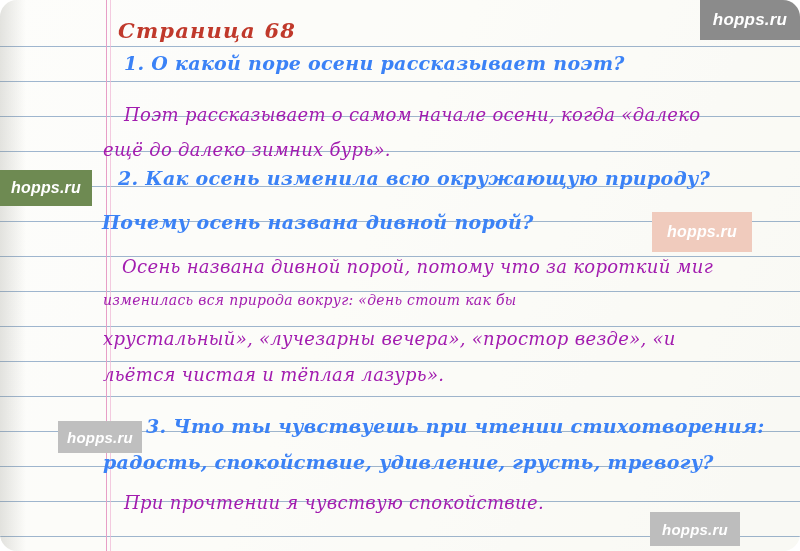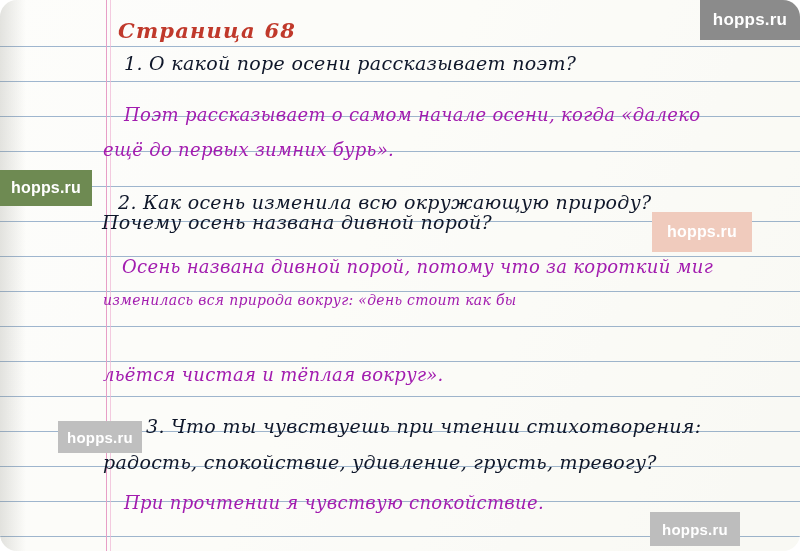--- a/index.html
+++ b/index.html
@@ -71,37 +71,38 @@
     color: #2f3fa0;
     white-space: nowrap;
     letter-spacing: .3px;
   }
   .line.heading {
     color: #c0392b;
     font-weight: bold;
     letter-spacing: 1.2px;
   }
   .line.question {
-    font-weight: normal;
-    color: #0f172a;
+    font-weight: bold;
+    color: #3b82f6;
   }
   .line.answer {
     color: #a21caf;
   }
 
   
   .wm {
     position: absolute;
     font-family: "Liberation Sans", sans-serif;
     font-weight: bold;
     color: #ffffff;
     display: flex;
     align-items: center;
     justify-content: center;
     letter-spacing: .2px;
+    font-style: italic;
   }
   .wm-tr {
     right: 0; top: 0;
     width: 100px; height: 40px;
     background: #8b8b8b;
     font-size: 17px;
   }
   .wm-left {
     left: 0; top: 170px;
     width: 92px; height: 36px;
@@ -136,26 +137,27 @@
   <div class="paper"></div>
   <div class="paper-tint"></div>
   <div class="margin-line"></div>
   <div class="margin-line second"></div>
   <div class="page-edge-shadow"></div>
 
   <div class="content">
     <div class="line heading" style="left: 118px; top: 18px; font-size: 21px;">Страница 68</div>
     <div class="line question" style="left: 124px; top: 52px; font-size: 19px;">1. О какой поре осени рассказывает поэт?</div>
     <div class="line answer" style="left: 124px; top: 104px; font-size: 18px;">Поэт рассказывает о самом начале осени, когда «далеко</div>
-    <div class="line answer" style="left: 103px; top: 139px; font-size: 18px;">ещё до первых зимних бурь».</div>
-    <div class="line question" style="left: 118px; top: 191px; font-size: 19px;">2. Как осень изменила всю окружающую природу?</div>
+    <div class="line answer" style="left: 103px; top: 139px; font-size: 18px;">ещё до далеко зимних бурь».</div>
+    <div class="line question" style="left: 118px; top: 167px; font-size: 19px;">2. Как осень изменила всю окружающую природу?</div>
     <div class="line question" style="left: 102px; top: 211px; font-size: 19px;">Почему осень названа дивной порой?</div>
     <div class="line answer" style="left: 122px; top: 256px; font-size: 18px;">Осень названа дивной порой, потому что за короткий миг</div>
     <div class="line answer" style="left: 103px; top: 292px; font-size: 14px;">изменилась вся природа вокруг: «день стоит как бы</div>
-    <div class="line answer" style="left: 103px; top: 364px; font-size: 18px;">льётся чистая и тёплая вокруг».</div>
+    <div class="line answer" style="left: 103px; top: 328px; font-size: 18px;">хрустальный», «лучезарны вечера», «простор везде», «и</div>
+    <div class="line answer" style="left: 103px; top: 364px; font-size: 18px;">льётся чистая и тёплая лазурь».</div>
     <div class="line question" style="left: 146px; top: 415px; font-size: 19px;">3. Что ты чувствуешь при чтении стихотворения:</div>
     <div class="line question" style="left: 103px; top: 451px; font-size: 19px;">радость, спокойствие, удивление, грусть, тревогу?</div>
     <div class="line answer" style="left: 124px; top: 492px; font-size: 18px;">При прочтении я чувствую спокойствие.</div>
   </div>
 
   <div class="wm wm-tr">hopps.ru</div>
   <div class="wm wm-left">hopps.ru</div>
   <div class="wm wm-right">hopps.ru</div>
   <div class="wm wm-mid">hopps.ru</div>
   <div class="wm wm-br">hopps.ru</div>

